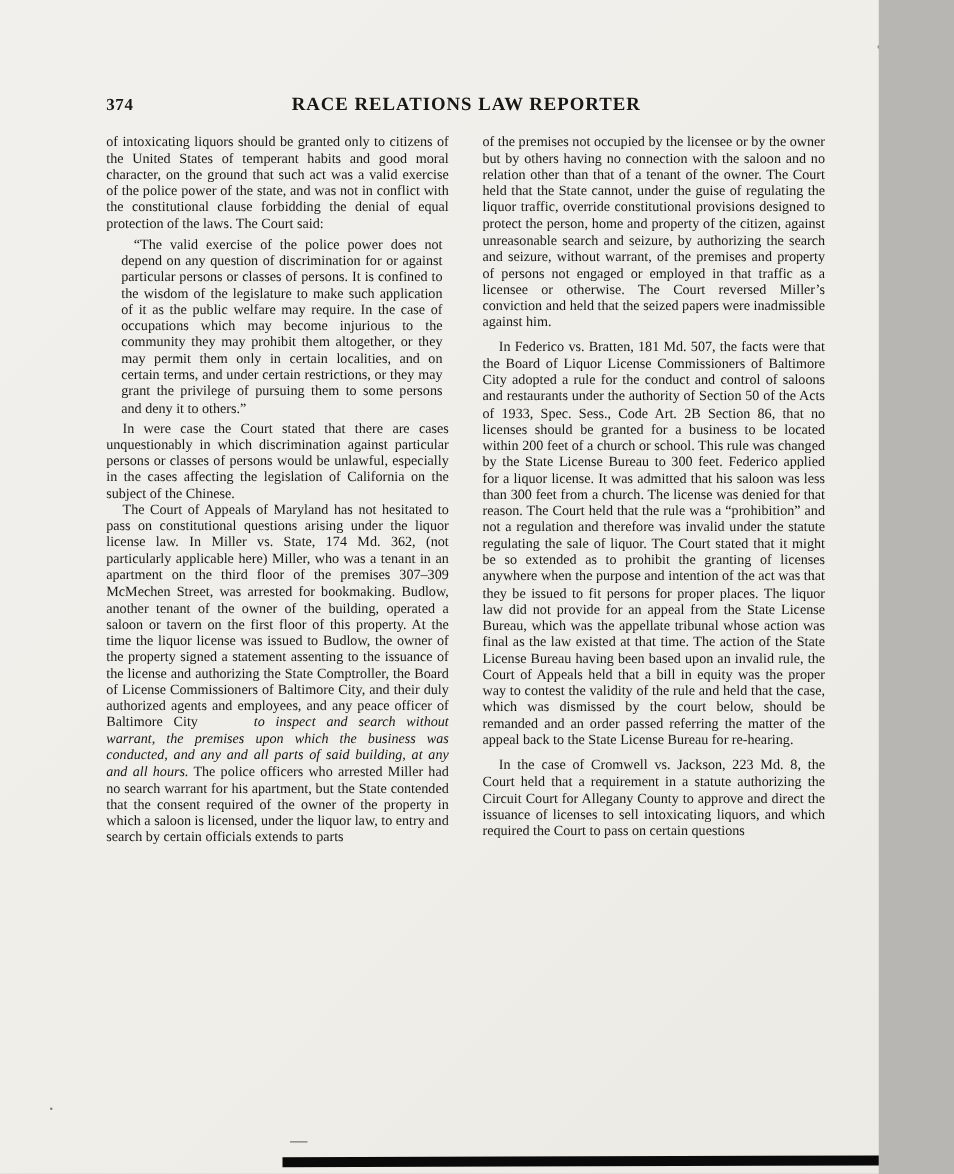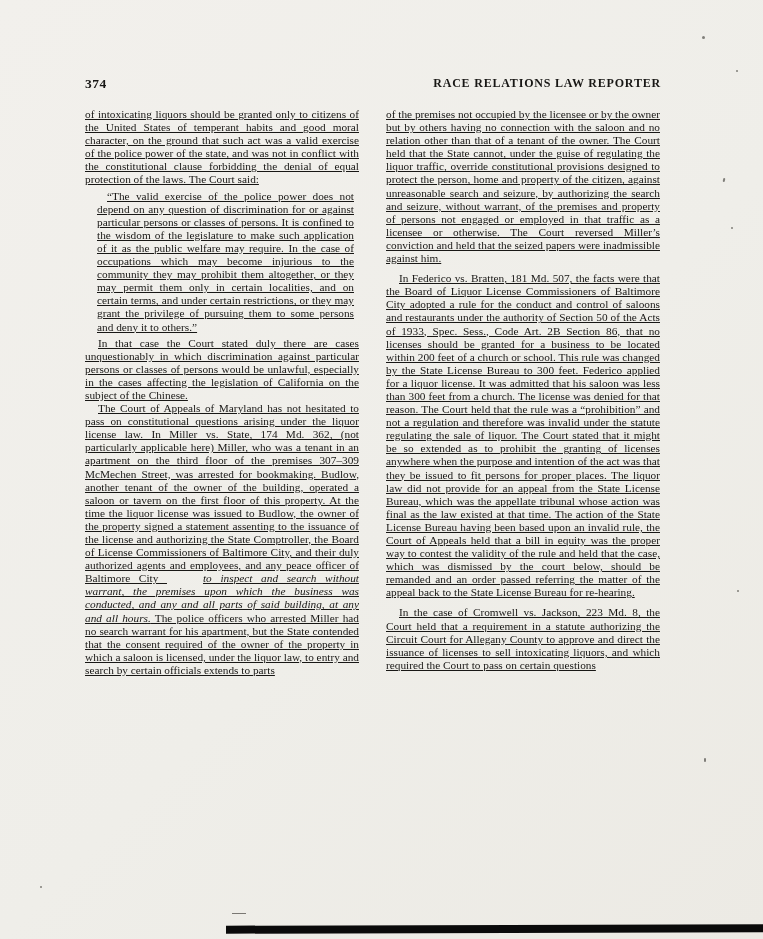--- a/index.html
+++ b/index.html
@@ -4,21 +4,21 @@
 <style>
   html, body { margin: 0; padding: 0; }
   body {
     width: 763px;
     height: 939px;
     background: #b8b6b2;
     font-family: "Liberation Serif", "DejaVu Serif", serif;
   }
   .page {
     position: relative;
-    width: 763px;
+    width: 703px;
     height: 939px;
     background: linear-gradient(135deg, #f2f0ec 0%, #efeee9 55%, #eceae4 100%);
     overflow: hidden;
     color: #181715;
     box-sizing: border-box;
   }
   .header {
     position: absolute;
     top: 76px;
     left: 85px;
@@ -28,39 +28,38 @@
   .page-num {
     position: absolute;
     left: 0;
     top: 0;
     font-weight: bold;
     font-size: 13.5px;
     letter-spacing: 0.5px;
   }
   .title {
     display: block;
-    text-align: right;
+    text-align: center;
     font-weight: bold;
-    font-size: 12px;
+    font-size: 15px;
     letter-spacing: 0.8px;
   }
   .columns {
     position: absolute;
     top: 108px;
     left: 85px;
     width: 576px;
     display: flex;
     gap: 27px;
   }
   .col {
     width: 274px;
     font-size: 11.3px;
     line-height: 13.1px;
     text-align: justify;
-    text-decoration: underline;
   }
   .para { margin: 0; }
   .indent { text-indent: 13px; }
   .quote {
     margin: 3px 5px 3px 12px;
     text-indent: 10px;
   }
   .heading {
     margin: 6px 0 3px 0;
     font-style: italic;
@@ -104,21 +103,21 @@
   <div class="header">
     <span class="page-num">374</span>
     <span class="title">RACE RELATIONS LAW REPORTER</span>
   </div>
 
   <div class="columns">
 
     <div class="col">
       <p class="para">of intoxicating liquors should be granted only to citizens of the United States of temperant habits and good moral character, on the ground that such act was a valid exercise of the police power of the state, and was not in conflict with the constitutional clause forbidding the denial of equal protection of the laws.  The Court said:</p>
       <p class="para quote">“The valid exercise of the police power does not depend on any question of discrimination for or against particular persons or classes of persons.  It is confined to the wisdom of the legislature to make such application of it as the public welfare may require.  In the case of occupations which may become injurious to the community they may prohibit them altogether, or they may permit them only in certain localities, and on certain terms, and under certain restrictions, or they may grant the privilege of pursuing them to some persons and deny it to others.”</p>
-      <p class="para indent">In that case the Court stated duly there are cases unquestionably in which discrimination against particular persons or classes of persons would be unlawful, especially in the cases affecting the legislation of California on the subject of the Chinese.</p>
+      <p class="para indent">In were case the Court stated that there are cases unquestionably in which discrimination against particular persons or classes of persons would be unlawful, especially in the cases affecting the legislation of California on the subject of the Chinese.</p>
       <p class="para indent"><span>The Court of Appeals of Maryland has not hesitated to pass on constitutional questions arising under the liquor license law.  In Miller vs. State, 174 Md. 362, (not particularly applicable here) Miller, who was a tenant in an apartment on the third floor of the premises 307–309 McMechen Street, was arrested for bookmaking.  Budlow, another tenant of the owner of the building, operated a saloon or tavern on the first floor of this property.  At the time the liquor license was issued to Budlow, the owner of the property signed a statement assenting to the issuance of the license and authorizing the State Comptroller, the Board of License Commissioners of Baltimore City, and their duly authorized agents and employees, and any peace officer of Baltimore City </span><i>to inspect and search without warrant, the premises upon which the business was conducted, and any and all parts of said building, at any and all hours.</i><span>  The police officers who arrested Miller had no search warrant for his apartment, but the State contended that the consent required of the owner of the property in which a saloon is licensed, under the liquor law, to entry and search by certain officials extends to parts</span></p>
     </div>
 
     <div class="col">
       <p class="para">of the premises not occupied by the licensee or by the owner but by others having no connection with the saloon and no relation other than that of a tenant of the owner.  The Court held that the State cannot, under the guise of regulating the liquor traffic, override constitutional provisions designed to protect the person, home and property of the citizen, against unreasonable search and seizure, by authorizing the search and seizure, without warrant, of the premises and property of persons not engaged or employed in that traffic as a licensee or otherwise.  The Court reversed Miller’s conviction and held that the seized papers were inadmissible against him.</p>
       <p class="para indent gap">In Federico vs. Bratten, 181 Md. 507, the facts were that the Board of Liquor License Commissioners of Baltimore City adopted a rule for the conduct and control of saloons and restaurants under the authority of Section 50 of the Acts of 1933, Spec. Sess., Code Art. 2B Section 86, that no licenses should be granted for a business to be located within 200 feet of a church or school.  This rule was changed by the State License Bureau to 300 feet.  Federico applied for a liquor license.  It was admitted that his saloon was less than 300 feet from a church.  The license was denied for that reason.  The Court held that the rule was a “prohibition” and not a regulation and therefore was invalid under the statute regulating the sale of liquor.  The Court stated that it might be so extended as to prohibit the granting of licenses anywhere when the purpose and intention of the act was that they be issued to fit persons for proper places.  The liquor law did not provide for an appeal from the State License Bureau, which was the appellate tribunal whose action was final as the law existed at that time.  The action of the State License Bureau having been based upon an invalid rule, the Court of Appeals held that a bill in equity was the proper way to contest the validity of the rule and held that the case, which was dismissed by the court below, should be remanded and an order passed referring the matter of the appeal back to the State License Bureau for re-hearing.</p>
       <p class="para indent gap">In the case of Cromwell vs. Jackson, 223 Md. 8, the Court held that a requirement in a statute authorizing the Circuit Court for Allegany County to approve and direct the issuance of licenses to sell intoxicating liquors, and which required the Court to pass on certain questions</p>
     </div>
 
   </div>

